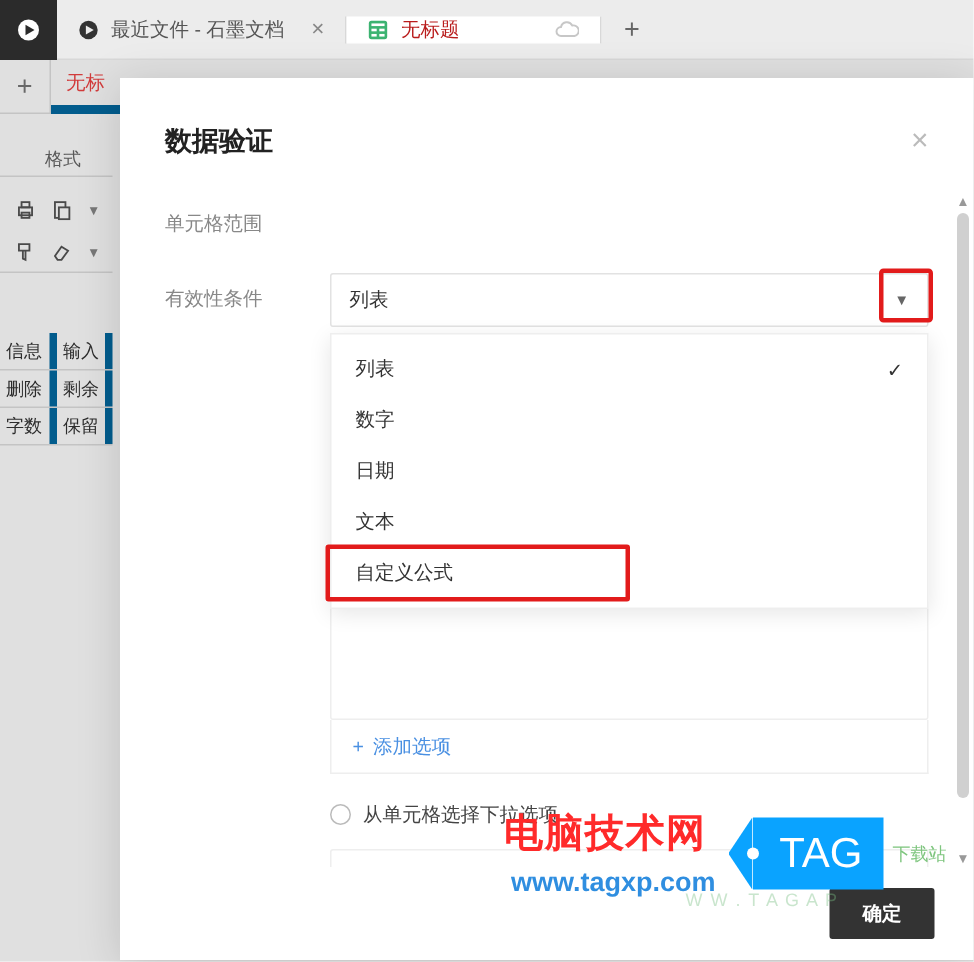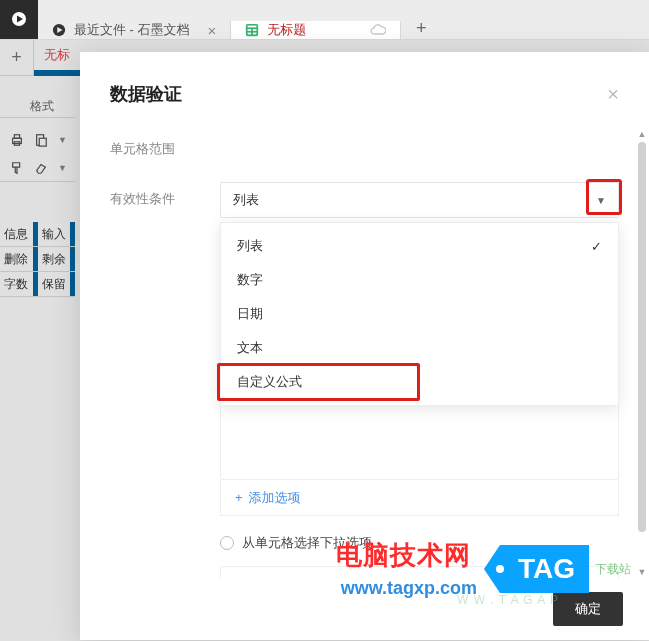--- a/index.html
+++ b/index.html
@@ -1,19 +1,19 @@
 <!DOCTYPE html>
 <html><head>
 <meta charset="utf-8">
 <style>
   * { margin: 0; padding: 0; box-sizing: border-box; font-family: "Microsoft YaHei", "PingFang SC", sans-serif; }
   html, body { width: 649px; height: 641px; overflow: hidden; background: #f5f5f5; }
   
   
-  .tab-bar { height: 40px; display: flex; align-items: flex-end; background: #ececec; border-bottom: 1px solid #d8d8d8; }
+  .tab-bar { height: 40px; display: flex; align-items: center; background: #ececec; border-bottom: 1px solid #d8d8d8; }
   .square-btn { width: 38px; height: 40px; display: flex; align-items: center; justify-content: center; color: #fff; }
   .dark-btn { background: #2b2b2b; }
   .tab { display: flex; align-items: center; padding: 0 14px; font-size: 13px; color: #555; border-right: 1px solid #d8d8d8; gap: 8px; position: relative; }
   .tab.active { background: #fff; color: #b91c1c; }
   .tab-close { color: #888; font-size: 15px; margin-left: 10px; }
   .tab-cloud { color: #bbb; }
   .tab-add { width: 40px; display: flex; align-items: center; justify-content: center; color: #666; font-size: 18px; }
   
   
   .app-bg { position: absolute; left: 0; top: 40px; width: 649px; height: 601px; background: #fff; }
@@ -56,31 +56,31 @@
   
   .options-box { height: 80px; border:1px solid #eee; border-radius:2px; margin-top: 182px; }
   .add-opt { height: 36px; border:1px solid #eee; border-top:none; display:flex; align-items:center; padding: 0 14px; font-size:13px; color:#4a90e2; gap:6px; }
   
   .radio-row { display:flex; align-items:center; gap:8px; font-size:13px; color:#444; margin-top: 18px; }
   .radio { width:14px; height:14px; border-radius:50%; border:1px solid #bbb; display:inline-block; position:relative; }
   
   .sel-box { height: 36px; border:1px solid #eee; border-radius:2px; margin-top: 14px; }
   
   .dlg-foot { position: absolute; left:0; right:0; bottom:0; height:62px; display:flex; align-items:center; justify-content:flex-end; padding: 0 26px; gap: 0; }
-  .btn-ok { height: 34px; padding: 0 22px; background:#333; color:#fff; font-size:13px; border-radius: 2px; display:flex; align-items:center; }
+  .btn-ok { height: 34px; padding: 0 22px; background:#333; color:#fff; font-size:13px; border-radius: 2px; display:flex; align-items:center;font-weight:bold; }
   
   
   .sb-track { position:absolute; right: 2px; top: 76px; bottom: 62px; width: 10px; }
   .sb-arrow { height:12px; display:flex; align-items:center; justify-content:center; color:#999; font-size:9px; }
   .sb-thumb { position:absolute; left:1px; top:14px; width:8px; height: 390px; background:#d0d0d0; border-radius:4px; }
   
   
   .wm { position:absolute; pointer-events:none; }
   .wm-tag { right: 18px; bottom: 48px; display:flex; align-items:center; }
-  .tag-shape { background:#0aa3ff; color:#fff; font-weight:700; font-size:28px; padding: 8px 14px 8px 18px; position:relative; }
+  .tag-shape { background:#0aa3ff; color:#fff; font-weight:400; font-size:28px; padding: 8px 14px 8px 18px; position:relative; }
   .tag-shape::before { content:""; position:absolute; left:-16px; top:0; bottom:0; width:16px; background:#0aa3ff; clip-path: polygon(100% 0, 100% 100%, 0 50%); }
   .tag-hole { position:absolute; left:-4px; top:50%; transform:translateY(-50%); width:8px; height:8px; background:#fff; border-radius:50%; }
   .tag-cn { font-size:12px; color:#7fc67f; margin-left:6px; }
   .wm-cn { right: 178px; bottom: 68px; color:#ff2a2a; font-size:26px; font-weight:800; letter-spacing:1px; }
   .wm-url { right: 172px; bottom: 42px; color:#2f8ee0; font-size:18px; font-weight:600; }
   .wm-ghost { right: 90px; bottom: 34px; color: rgba(120,190,130,0.4); font-size: 12px; letter-spacing: 1px; }
 
   svg { display: block; }
 </style>
 </head>

